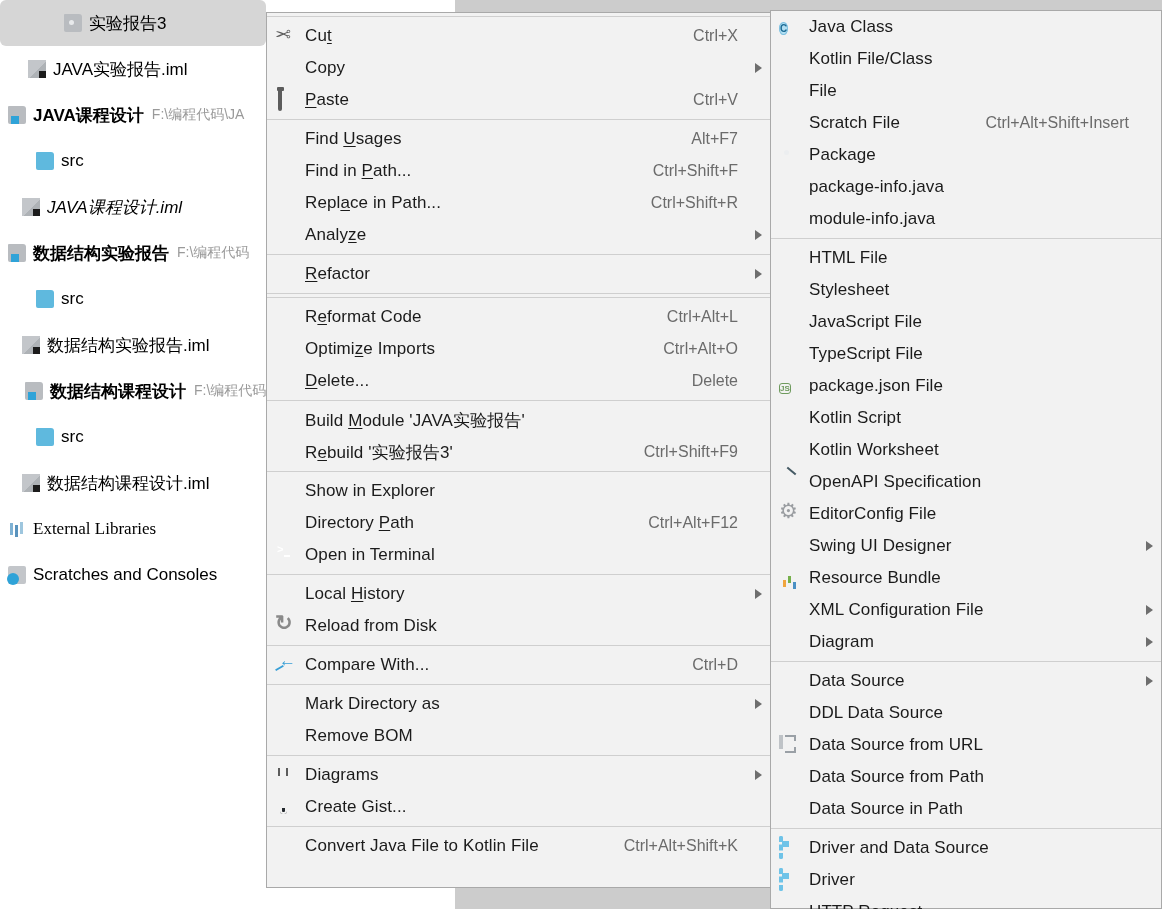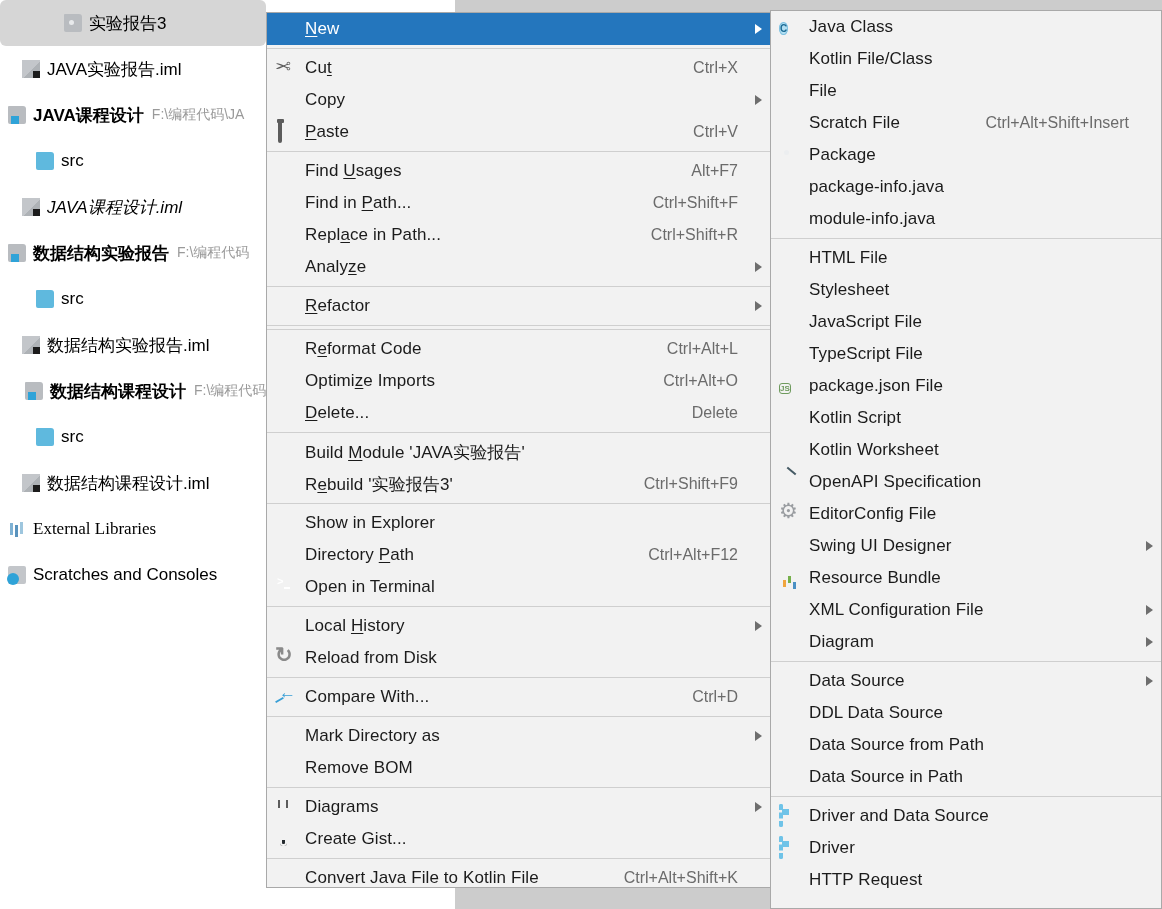--- a/index.html
+++ b/index.html
@@ -293,21 +293,21 @@
 <body>
 
 <div id="top-gray-band"></div>
 <div id="bottom-gray-band"></div>
 
 <div id="project-tree">
     <div class="tree-row selected" style="padding-left: 64px;">
       <span class="tree-ico ico-folder-gray"></span>
       <span class="tree-label">实验报告3</span>
     </div>
-    <div class="tree-row" style="padding-left: 22px;">
+    <div class="tree-row" style="padding-left: 28px;">
       <span class="tree-ico ico-module"></span>
       <span class="tree-label">JAVA实验报告.iml</span>
     </div>
     <div class="tree-row" style="padding-left: 8px;">
       <span class="tree-ico ico-modulegrp"></span>
       <span class="tree-label bold">JAVA课程设计</span>
       <span class="tree-path">F:\编程代码\JA</span>
     </div>
     <div class="tree-row" style="padding-left: 36px;">
       <span class="tree-ico ico-folder-blue"></span>
@@ -347,26 +347,20 @@
       <span class="tree-ico ico-libs"></span>
       <span class="tree-label">External Libraries</span>
     </div>
     <div class="tree-row" style="padding-left: 8px;">
       <span class="tree-ico ico-scratch"></span>
       <span class="tree-label">Scratches and Consoles</span>
     </div>
   </div>
 
 <div class="menu" id="context-menu">
-    <div class="mi selected">
-      <span class="mi-ico"></span>
-      <span class="mi-label"><u>N</u>ew</span>
-      <span class="mi-shortcut"></span>
-      <span class="mi-arrow on"></span>
-    </div>
     <div class="sep"></div>
     <div class="mi">
       <span class="mi-ico"><span class="g-scissors"></span></span>
       <span class="mi-label">Cu<u>t</u></span>
       <span class="mi-shortcut">Ctrl+X</span>
       <span class="mi-arrow"></span>
     </div>
     <div class="mi">
       <span class="mi-ico"></span>
       <span class="mi-label">Copy</span>
@@ -647,20 +641,26 @@
       <span class="mi-shortcut"></span>
       <span class="mi-arrow on"></span>
     </div>
     <div class="mi">
       <span class="mi-ico"><span class="doc"><span class="fold"></span><span class="badge b-ddl">DDL</span></span></span>
       <span class="mi-label">DDL Data Source</span>
       <span class="mi-shortcut"></span>
       <span class="mi-arrow"></span>
     </div>
     <div class="mi">
+      <span class="mi-ico"><span class="ic-dburl"></span></span>
+      <span class="mi-label">Data Source from URL</span>
+      <span class="mi-shortcut"></span>
+      <span class="mi-arrow"></span>
+    </div>
+    <div class="mi">
       <span class="mi-ico"><span class="ic-folderdark"></span></span>
       <span class="mi-label">Data Source from Path</span>
       <span class="mi-shortcut"></span>
       <span class="mi-arrow"></span>
     </div>
     <div class="mi">
       <span class="mi-ico"><span class="ic-db"></span></span>
       <span class="mi-label">Data Source in Path</span>
       <span class="mi-shortcut"></span>
       <span class="mi-arrow"></span>

